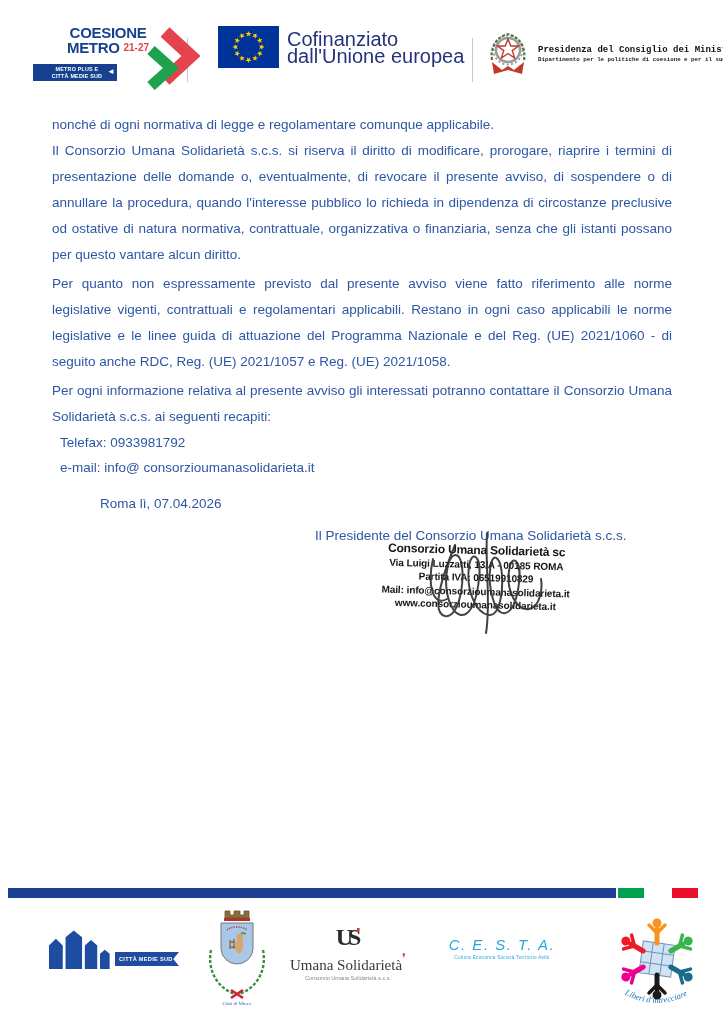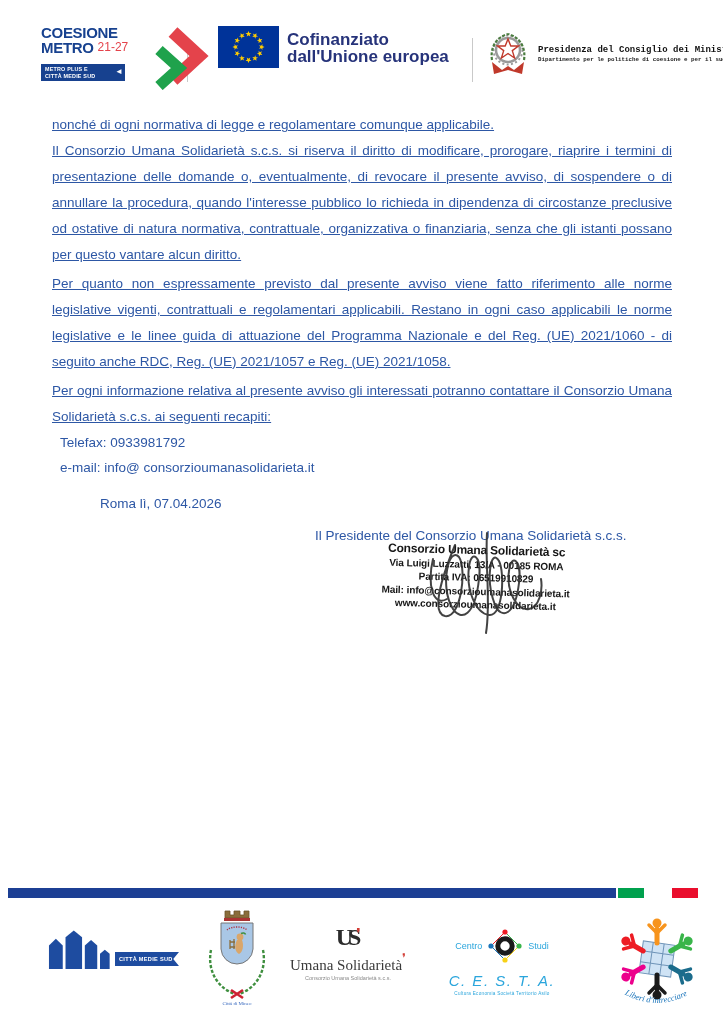--- a/index.html
+++ b/index.html
@@ -1,41 +1,41 @@
 <!DOCTYPE html>
 <html><head>
 <meta charset="utf-8">
 <style>
   html,body{margin:0;padding:0;background:#fff;}
   .page{position:relative;width:723px;height:1024px;background:#ffffff;overflow:hidden;
         font-family:"Liberation Sans",sans-serif;}
 
   
   .hdr-divider{position:absolute;top:38px;width:1px;height:44px;background:#c9c9c9;}
-  .logo-coesione{position:absolute;left:41px;top:25px;width:150px;height:62px;}
+  .logo-coesione{position:absolute;left:33px;top:25px;width:150px;height:62px;text-align:center;}
   .coe-title{color:#17418f;font-weight:bold;font-size:15px;line-height:15px;letter-spacing:-0.3px;}
-  .coe-years{color:#e4434b;font-size:12px;font-weight:normal;vertical-align:2px;letter-spacing:0;}
+  .coe-years{color:#e4434b;font-size:10px;font-weight:bold;vertical-align:2px;letter-spacing:0;}
   .coe-banner{position:absolute;left:0;top:39px;width:84px;height:17px;background:#17418f;color:#fff;
               font-size:5.4px;font-weight:bold;line-height:6.5px;padding:2px 0 0 4px;box-sizing:border-box;
               letter-spacing:0.2px;}
   .coe-banner .arrow{position:absolute;right:2px;top:4px;font-size:8px;line-height:8px;color:#fff;}
   .coe-chevrons{position:absolute;left:108px;top:1px;}
 
   .logo-eu{position:absolute;left:218px;top:25px;height:46px;}
   .eu-flag{position:absolute;left:0;top:1px;width:61px;height:42px;background:#003399;}
-  .eu-text{position:absolute;left:69px;top:6px;color:#26337a;font-weight:bold;font-size:17px;line-height:17px;white-space:nowrap;}
+  .eu-text{position:absolute;left:69px;top:6px;color:#26337a;font-weight:normal;font-size:20px;line-height:17px;white-space:nowrap;}
 
   .logo-pres{position:absolute;left:488px;top:30px;}
   .pres-text{position:absolute;left:50px;top:15px;color:#121212;white-space:nowrap;font-family:Liberation Mono, monospace;}
   .pres-line1{font-size:9px;font-weight:bold;line-height:11px;}
   .pres-line2{font-size:5.8px;font-weight:bold;line-height:8px;color:#222;}
 
   
   .doc-body{position:absolute;left:52px;top:112px;width:620px;color:#2d57a5;font-size:13.5px;}
-  .doc-body p{margin:0;text-align:justify;line-height:26px;text-decoration:underline;}
+  .doc-body p{margin:0;text-align:justify;line-height:26px;}
   .doc-body p.gap{margin-top:3px;}
   .contact-line{line-height:25px;text-align:left;margin-left:8px;}
   .dateline{margin-top:11px;line-height:25px;margin-left:48px;}
 
   .sig-title{position:absolute;left:315px;top:528px;color:#2d57a5;font-size:13.5px;white-space:nowrap;}
 
   .stamp{position:absolute;left:356px;top:543px;width:240px;text-align:center;color:#161616;
          transform:rotate(1.5deg);font-weight:bold;}
   .stamp .s1{font-size:12px;line-height:15px;letter-spacing:-0.2px;}
   .stamp .s2{font-size:10px;line-height:13.4px;letter-spacing:-0.1px;}
@@ -244,35 +244,20 @@
     </svg>
   </div>
 
   <div class="f-umana">
     <div class="us-mono"><span>US</span><span class="us-quote">❜</span></div>
     <div class="umana-name"><span>Umana Solidarietà</span><span class="us-quote">❜</span></div>
     <div class="umana-sub">Consorzio Umana Solidarietà s.c.s.</div>
   </div>
 
   <div class="f-cesta">
-    <div class="cesta-row">
-      <span class="cesta-word">Centro</span>
-      <svg width="36" height="36" viewBox="0 0 36 36">
-        <path d="M18,4 L32,18" stroke="#39b54a" stroke-width="1" fill="none"></path>
-        <path d="M32,18 L18,32" stroke="#f7d117" stroke-width="1" fill="none"></path>
-        <path d="M18,32 L4,18" stroke="#1b75bb" stroke-width="1" fill="none"></path>
-        <path d="M4,18 L18,4" stroke="#ed1c24" stroke-width="1" fill="none"></path>
-        <circle cx="18" cy="18" r="7.2" fill="none" stroke="#1a1a1a" stroke-width="5"></circle>
-        <circle cx="18" cy="4" r="2.6" fill="#ed1c24"></circle>
-        <circle cx="32" cy="18" r="2.6" fill="#39b54a"></circle>
-        <circle cx="18" cy="32" r="2.6" fill="#f7d117"></circle>
-        <circle cx="4" cy="18" r="2.6" fill="#1b75bb"></circle>
-      </svg>
-      <span class="cesta-word">Studi</span>
-    </div>
     <div class="cesta-acro">C. E. S. T. A.</div>
     <div class="cesta-tag">Cultura  Economia  Società  Territorio  Asilo</div>
   </div>
 
   <div class="f-liberi">
     <svg width="100" height="100" viewBox="0 0 100 100">
       <g transform="translate(50,46)">
         <g transform="rotate(8)">
           <rect x="-16" y="-16" width="32" height="32" fill="#cfe3f5" stroke="#6f94b8" stroke-width="1"></rect>
           <path d="M-16,-6 h32 M-16,5 h32 M-6,-16 v32 M5,-16 v32" stroke="#6f94b8" stroke-width="1"></path>

